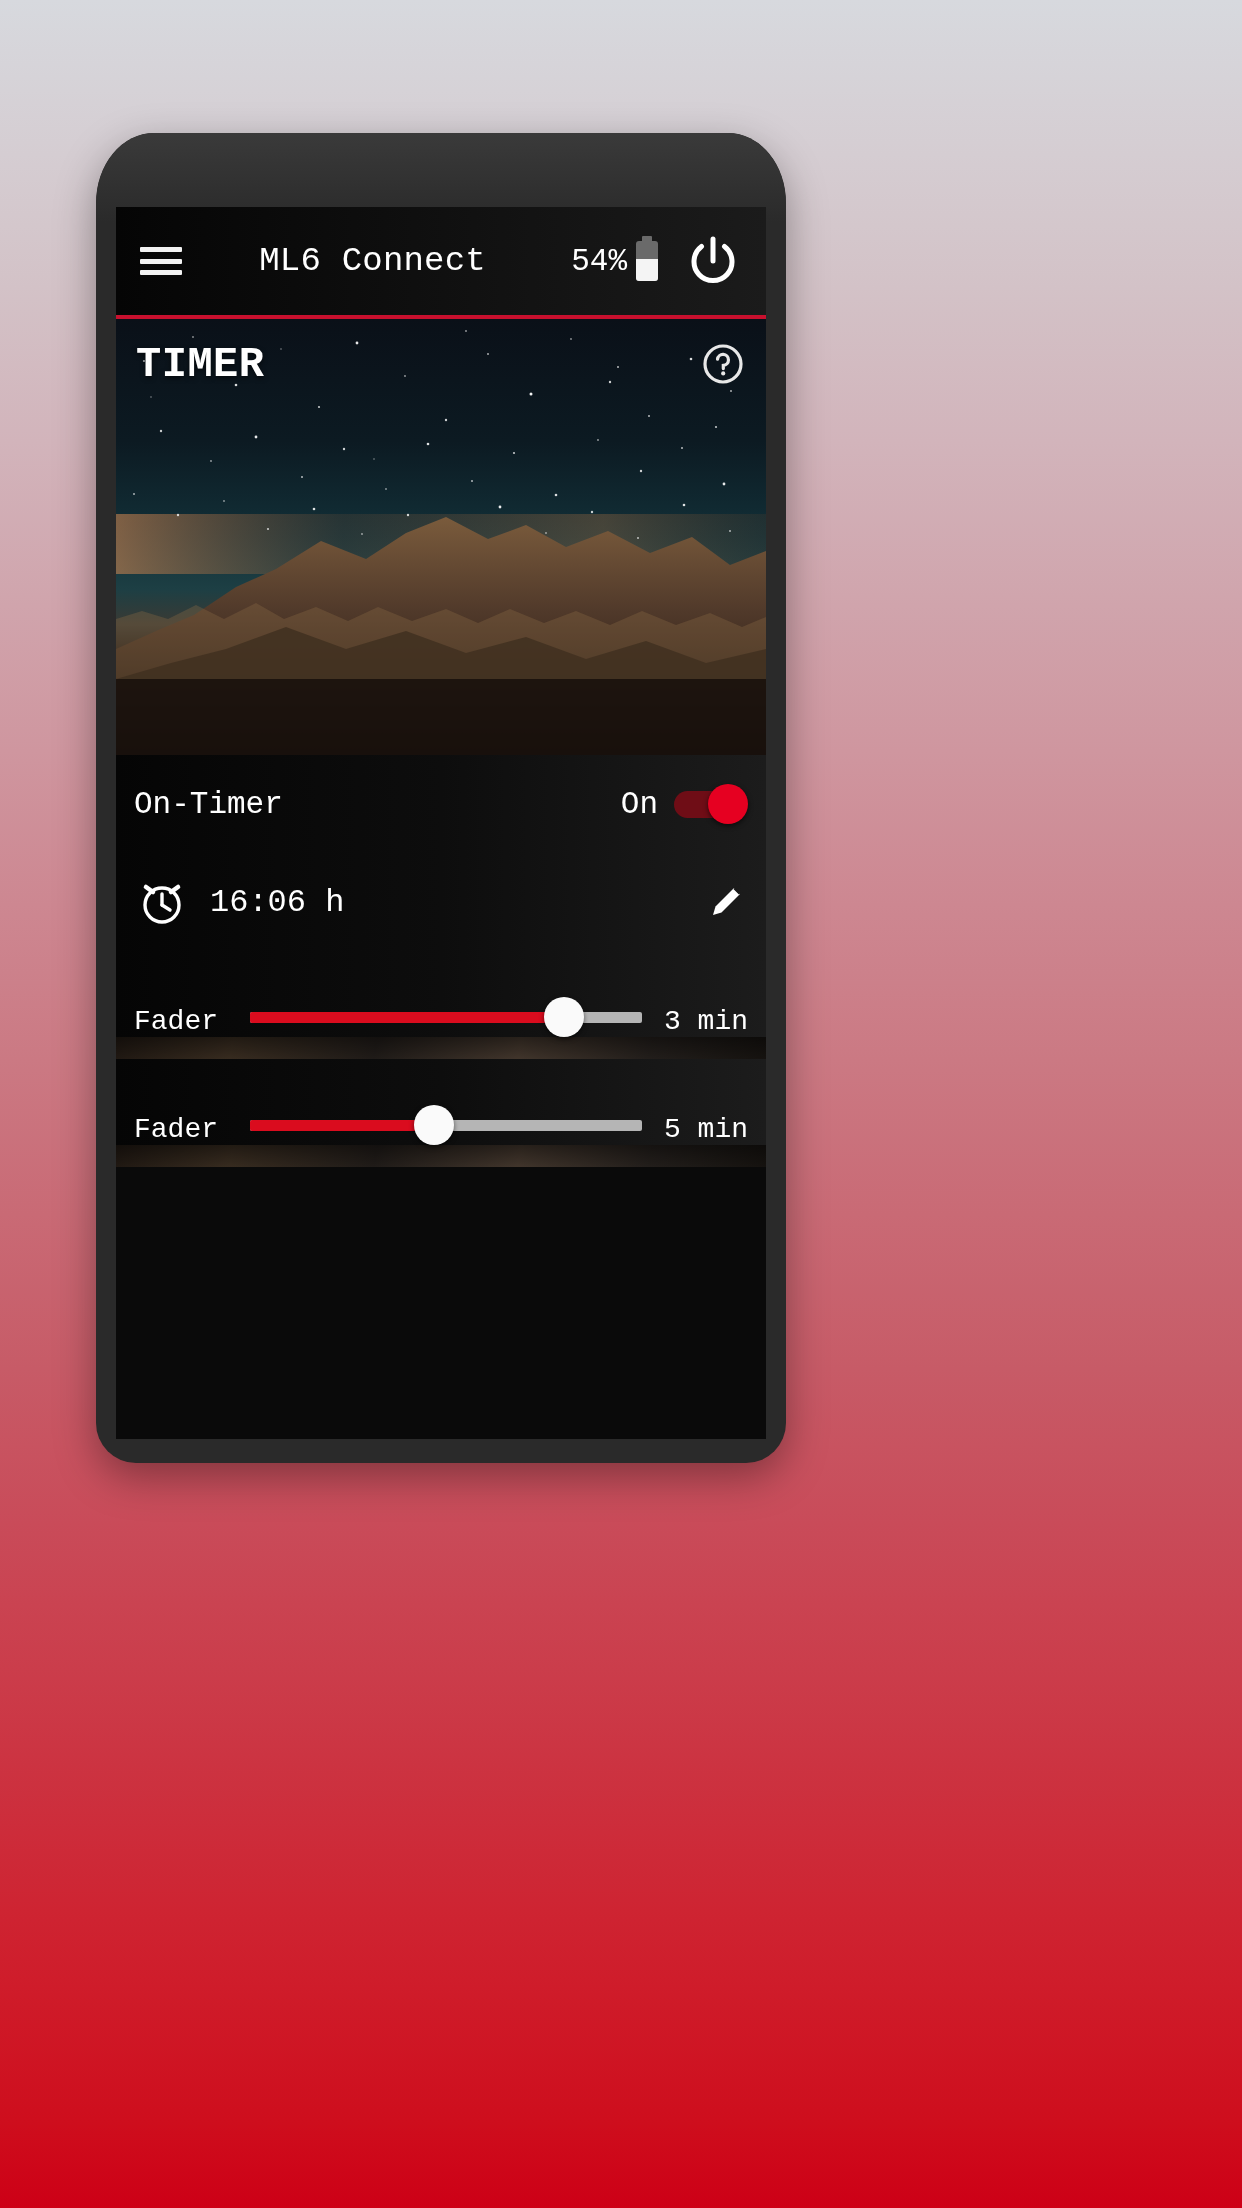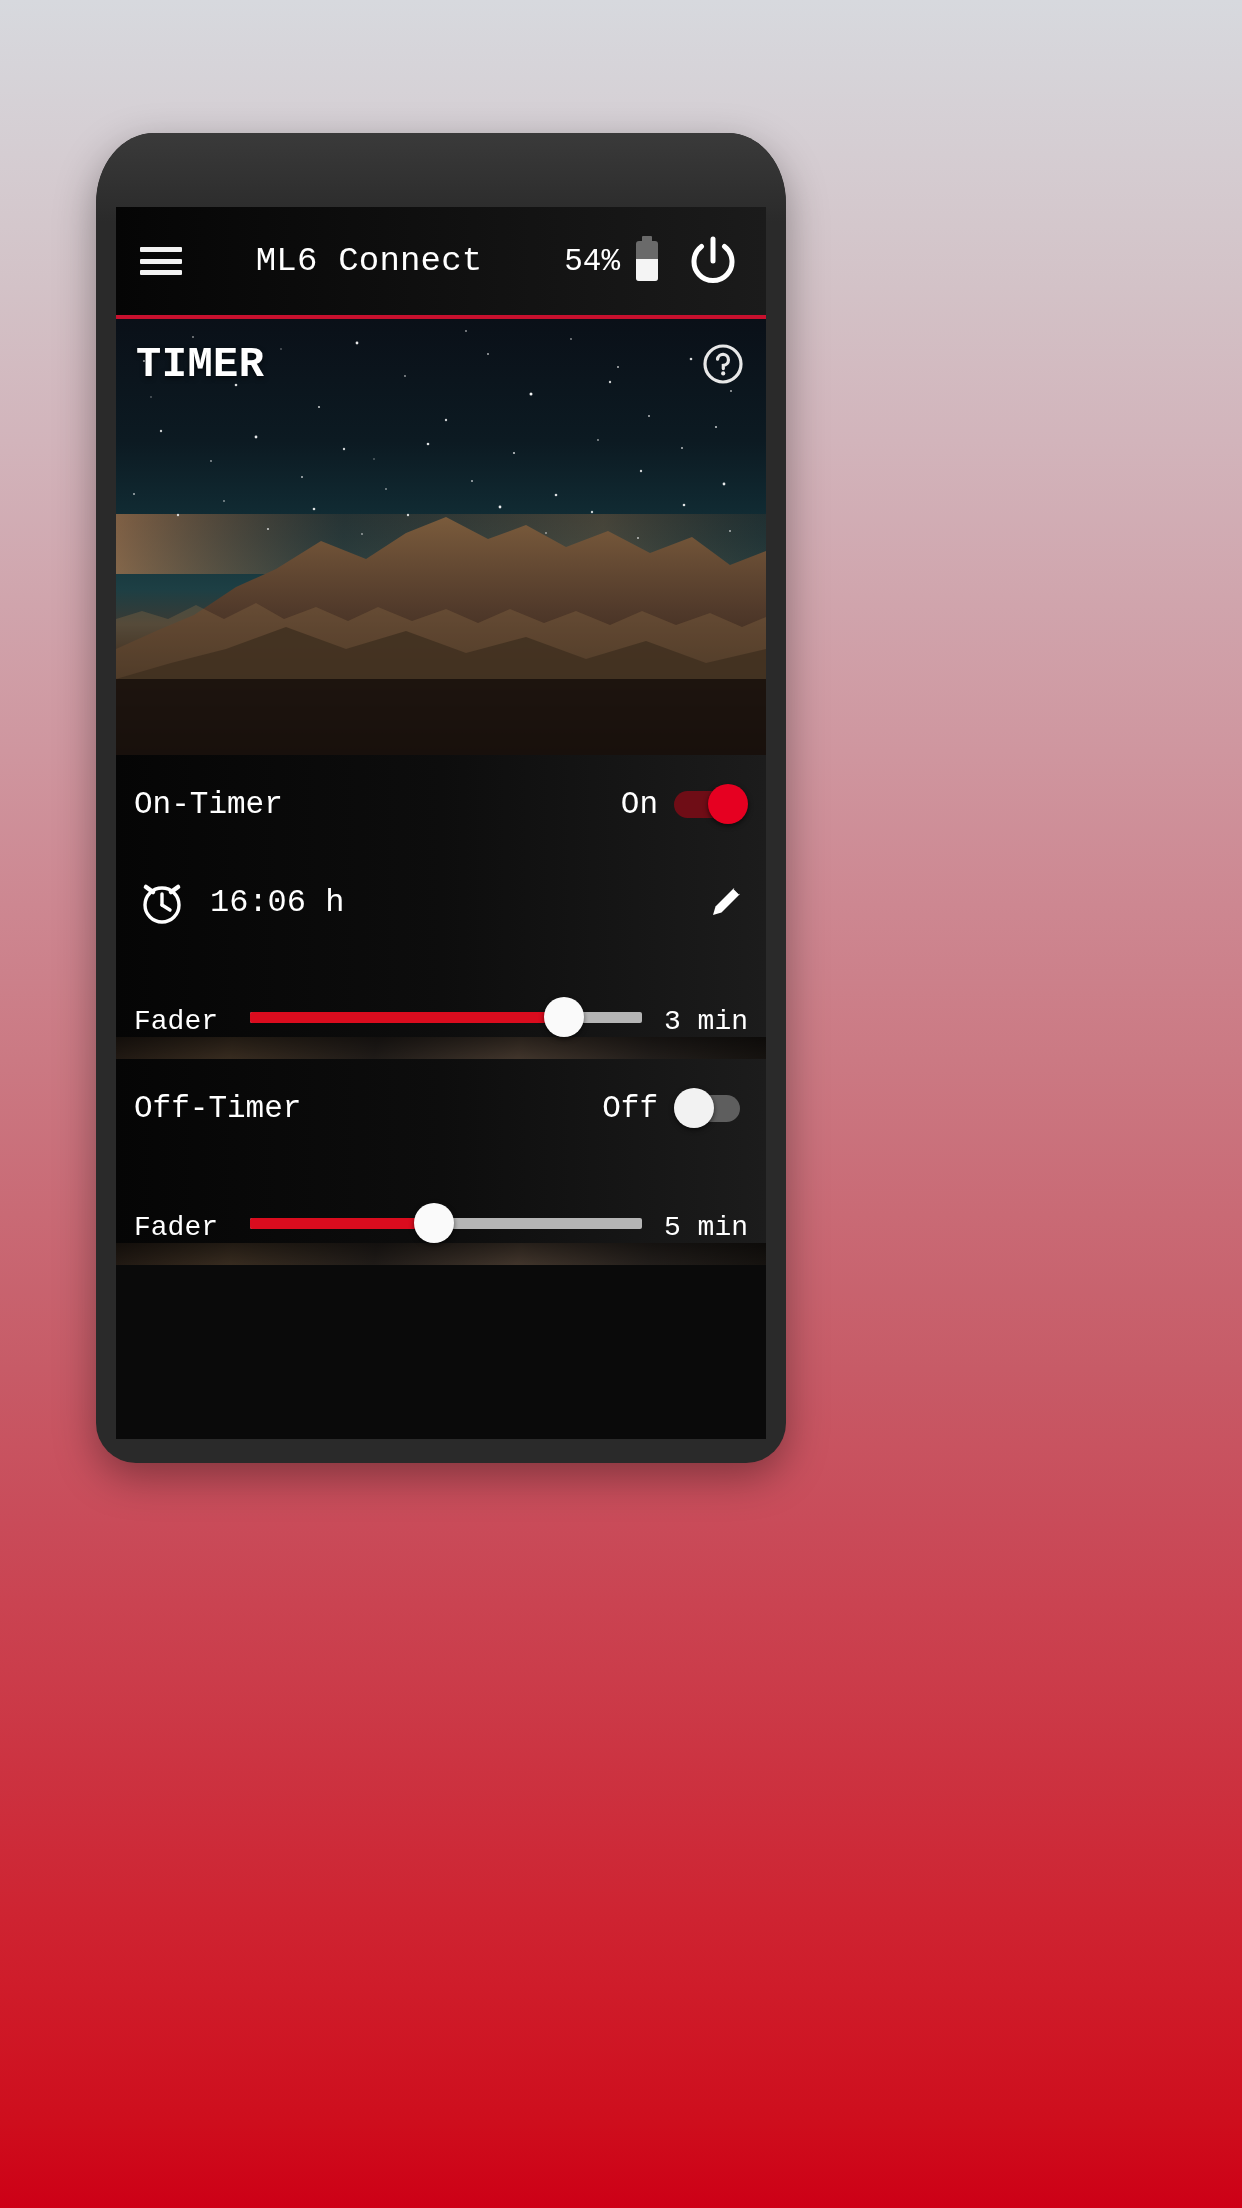--- a/index.html
+++ b/index.html
@@ -86,21 +86,21 @@
   .appbar-title {
     flex: 1 1 auto;
     text-align: center;
     color: #ffffff;
     font-size: 34px;
     font-weight: 400;
     letter-spacing: 0.2px;
     margin-left: -10px;
   }
   .battery-group {
-    display: flex; align-items: center; gap: 16px;
+    display: flex; align-items: center; gap: 9px;
     flex: 0 0 auto;
     margin-right: 24px;
   }
   .battery-pct { color: #ffffff; font-size: 31px; }
   .battery-icon {
     position: relative;
     width: 22px; height: 40px;
     background: #6a6a6a;
     border-radius: 3px;
   }
@@ -433,29 +433,20 @@
           <span class="knob" id="on-knob" style="left: 80%;"></span>
         </div>
         <div class="slider-value">3 min</div>
       </div>
     </div>
 
     <div class="card-gap"></div>
 
     <div class="card">
 
-      <div class="row">
-        <div class="row-label">Off-Timer</div>
-        <div class="spacer"></div>
-        <div class="toggle-state">Off</div>
-        <div class="toggle off">
-          <span class="track"></span>
-          <span class="thumb"></span>
-        </div>
-      </div>
 
 
       <div class="slider-row">
         <div class="fader-label">Fader</div>
         <div class="slider">
           <span class="bar"></span>
           <span class="bar-fill" id="off-fill" style="width: 47%;"></span>
           <span class="knob" id="off-knob" style="left: 47%;"></span>
         </div>
         <div class="slider-value">5 min</div>

